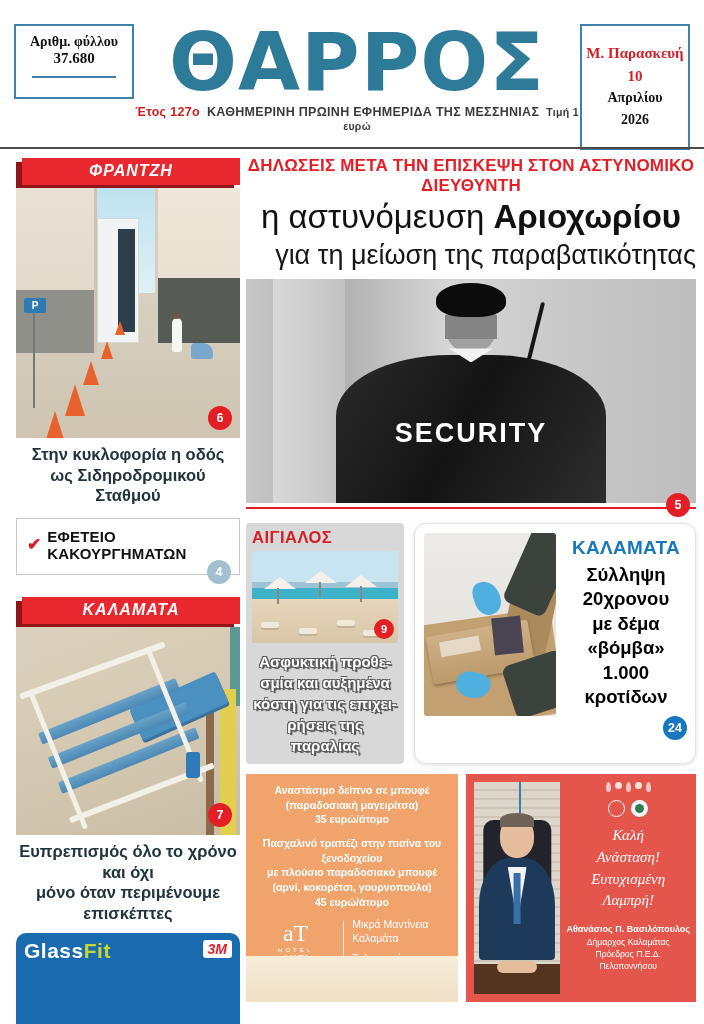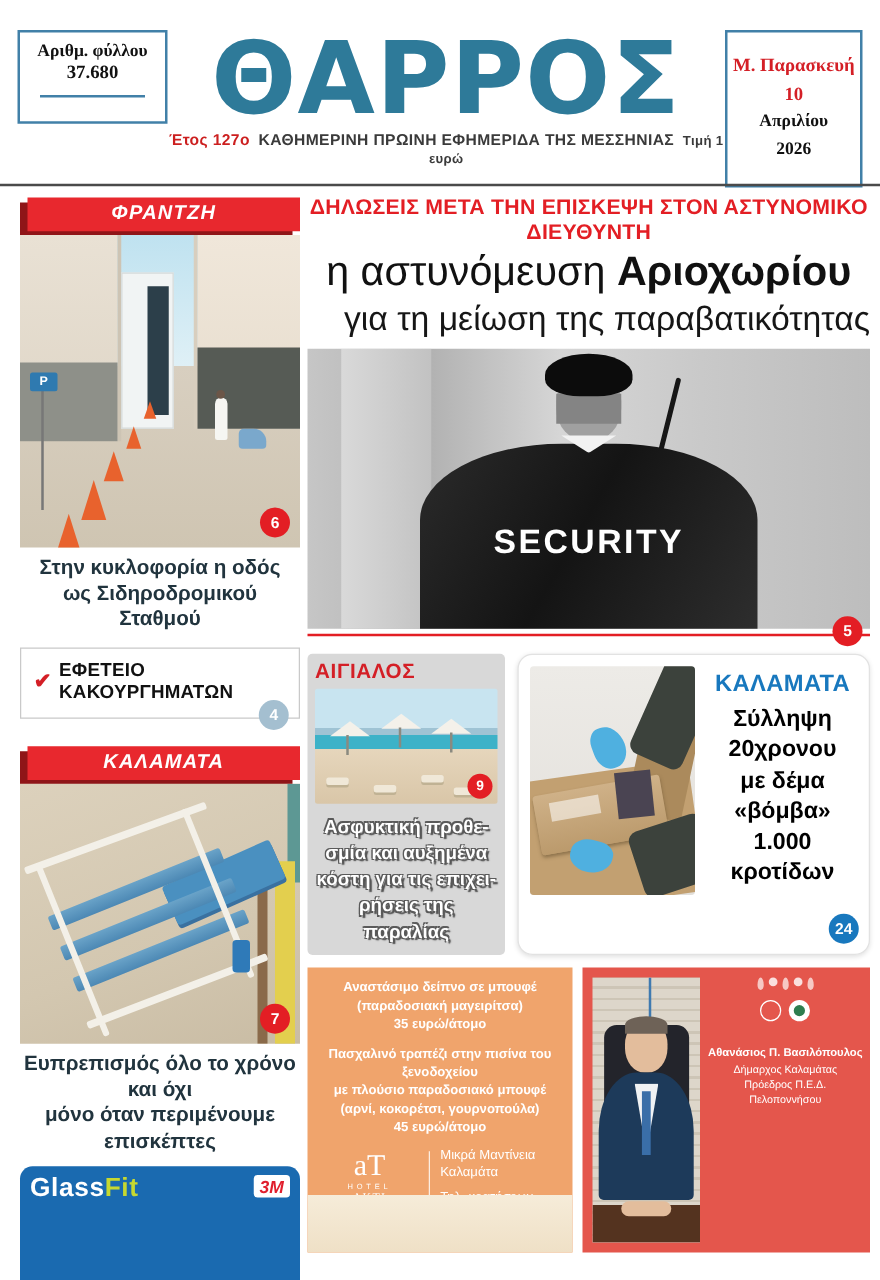--- a/index.html
+++ b/index.html
@@ -126,21 +126,21 @@
   .pk-parcel { position: absolute; left: 4%; bottom: 22%; width: 78%; height: 26%; background: linear-gradient(#cfb188, #bb9a6c); transform: rotate(-10deg); border-radius: 3px; box-shadow: 0 2px 3px rgba(90,70,40,.5); }
   .pk-label { position: absolute; left: 12%; bottom: 34%; width: 30%; height: 8%; background: rgba(255,255,255,.55); transform: rotate(-10deg); }
   .pk-content { position: absolute; left: 52%; bottom: 34%; width: 22%; height: 20%; background: #4a4452; transform: rotate(-6deg); }
   .pk-sleeve1 { position: absolute; right: -6%; top: -8%; width: 34%; height: 52%; background: #3c423c; transform: rotate(24deg); border-radius: 8px; }
   .pk-sleeve2 { position: absolute; right: -10%; bottom: 2%; width: 46%; height: 30%; background: #3c423c; transform: rotate(-18deg); border-radius: 8px; }
   .pk-glove1 { position: absolute; left: 38%; top: 26%; width: 26px; height: 34px; background: #4fb0e0; border-radius: 40% 60% 50% 50%; transform: rotate(-20deg); }
   .pk-glove2 { position: absolute; left: 24%; bottom: 10%; width: 34px; height: 26px; background: #4fb0e0; border-radius: 50% 40% 60% 50%; transform: rotate(14deg); }
   .package-text { flex: 1; text-align: center; padding-top: 4px; }
   .arrest-title { color: #1878be; font-weight: bold; font-size: 19px; letter-spacing: 0.3px; }
   .arrest-body { margin-top: 4px; font-weight: bold; font-size: 18.5px; color: #000000; line-height: 1.32; }
-  .package-card .page-badge { right: 8px; bottom: 8px; }
+  .package-card .page-badge { right: 8px; bottom: 23px; }
 
   
   .bottom-row { display: flex; gap: 8px; margin-top: 10px; }
   .hotel-ad { position: relative; width: 212px; height: 228px; background: #f0a46c; color: #fff; text-align: center; overflow: hidden; }
   .hotel-offer { font-weight: bold; font-size: 10.5px; line-height: 1.4; margin-top: 9px; }
   .hotel-logo-row { display: flex; margin-top: 7px; padding: 0 8px; align-items: center; text-align: center; }
   .hotel-logo { width: 46%; border-right: 1px solid rgba(255,255,255,.8); padding-right: 6px; }
   .hotel-monogram { font-family: "Liberation Serif", serif; font-size: 24px; line-height: 1; }
   .hotel-word { font-size: 6px; letter-spacing: 3px; margin-top: 2px; }
   .hotel-name { font-family: "Liberation Serif", serif; font-size: 9.5px; letter-spacing: 1px; margin-top: 1px; }
@@ -384,20 +384,24 @@
             <div class="orn-leaf"></div>
               <div class="orn-dot"></div>
               <div class="orn-leaf"></div>
               <div class="orn-dot"></div>
               <div class="orn-leaf"></div>
           </div>
           <div class="emblems">
             <div class="emblem emblem-outline"></div>
             <div class="emblem emblem-solid"></div>
           </div>
+          <div class="mayor-greeting pre">Καλή
+Ανάσταση!
+Ευτυχισμένη
+Λαμπρή!</div>
           <div class="mayor-name">Αθανάσιος Π. Βασιλόπουλος</div>
           <div class="mayor-titles">
             <div>Δήμαρχος Καλαμάτας</div>
             <div>Πρόεδρος Π.Ε.Δ. Πελοποννήσου</div>
           </div>
 
         </div>
       </div>
     </div>
   </div>

